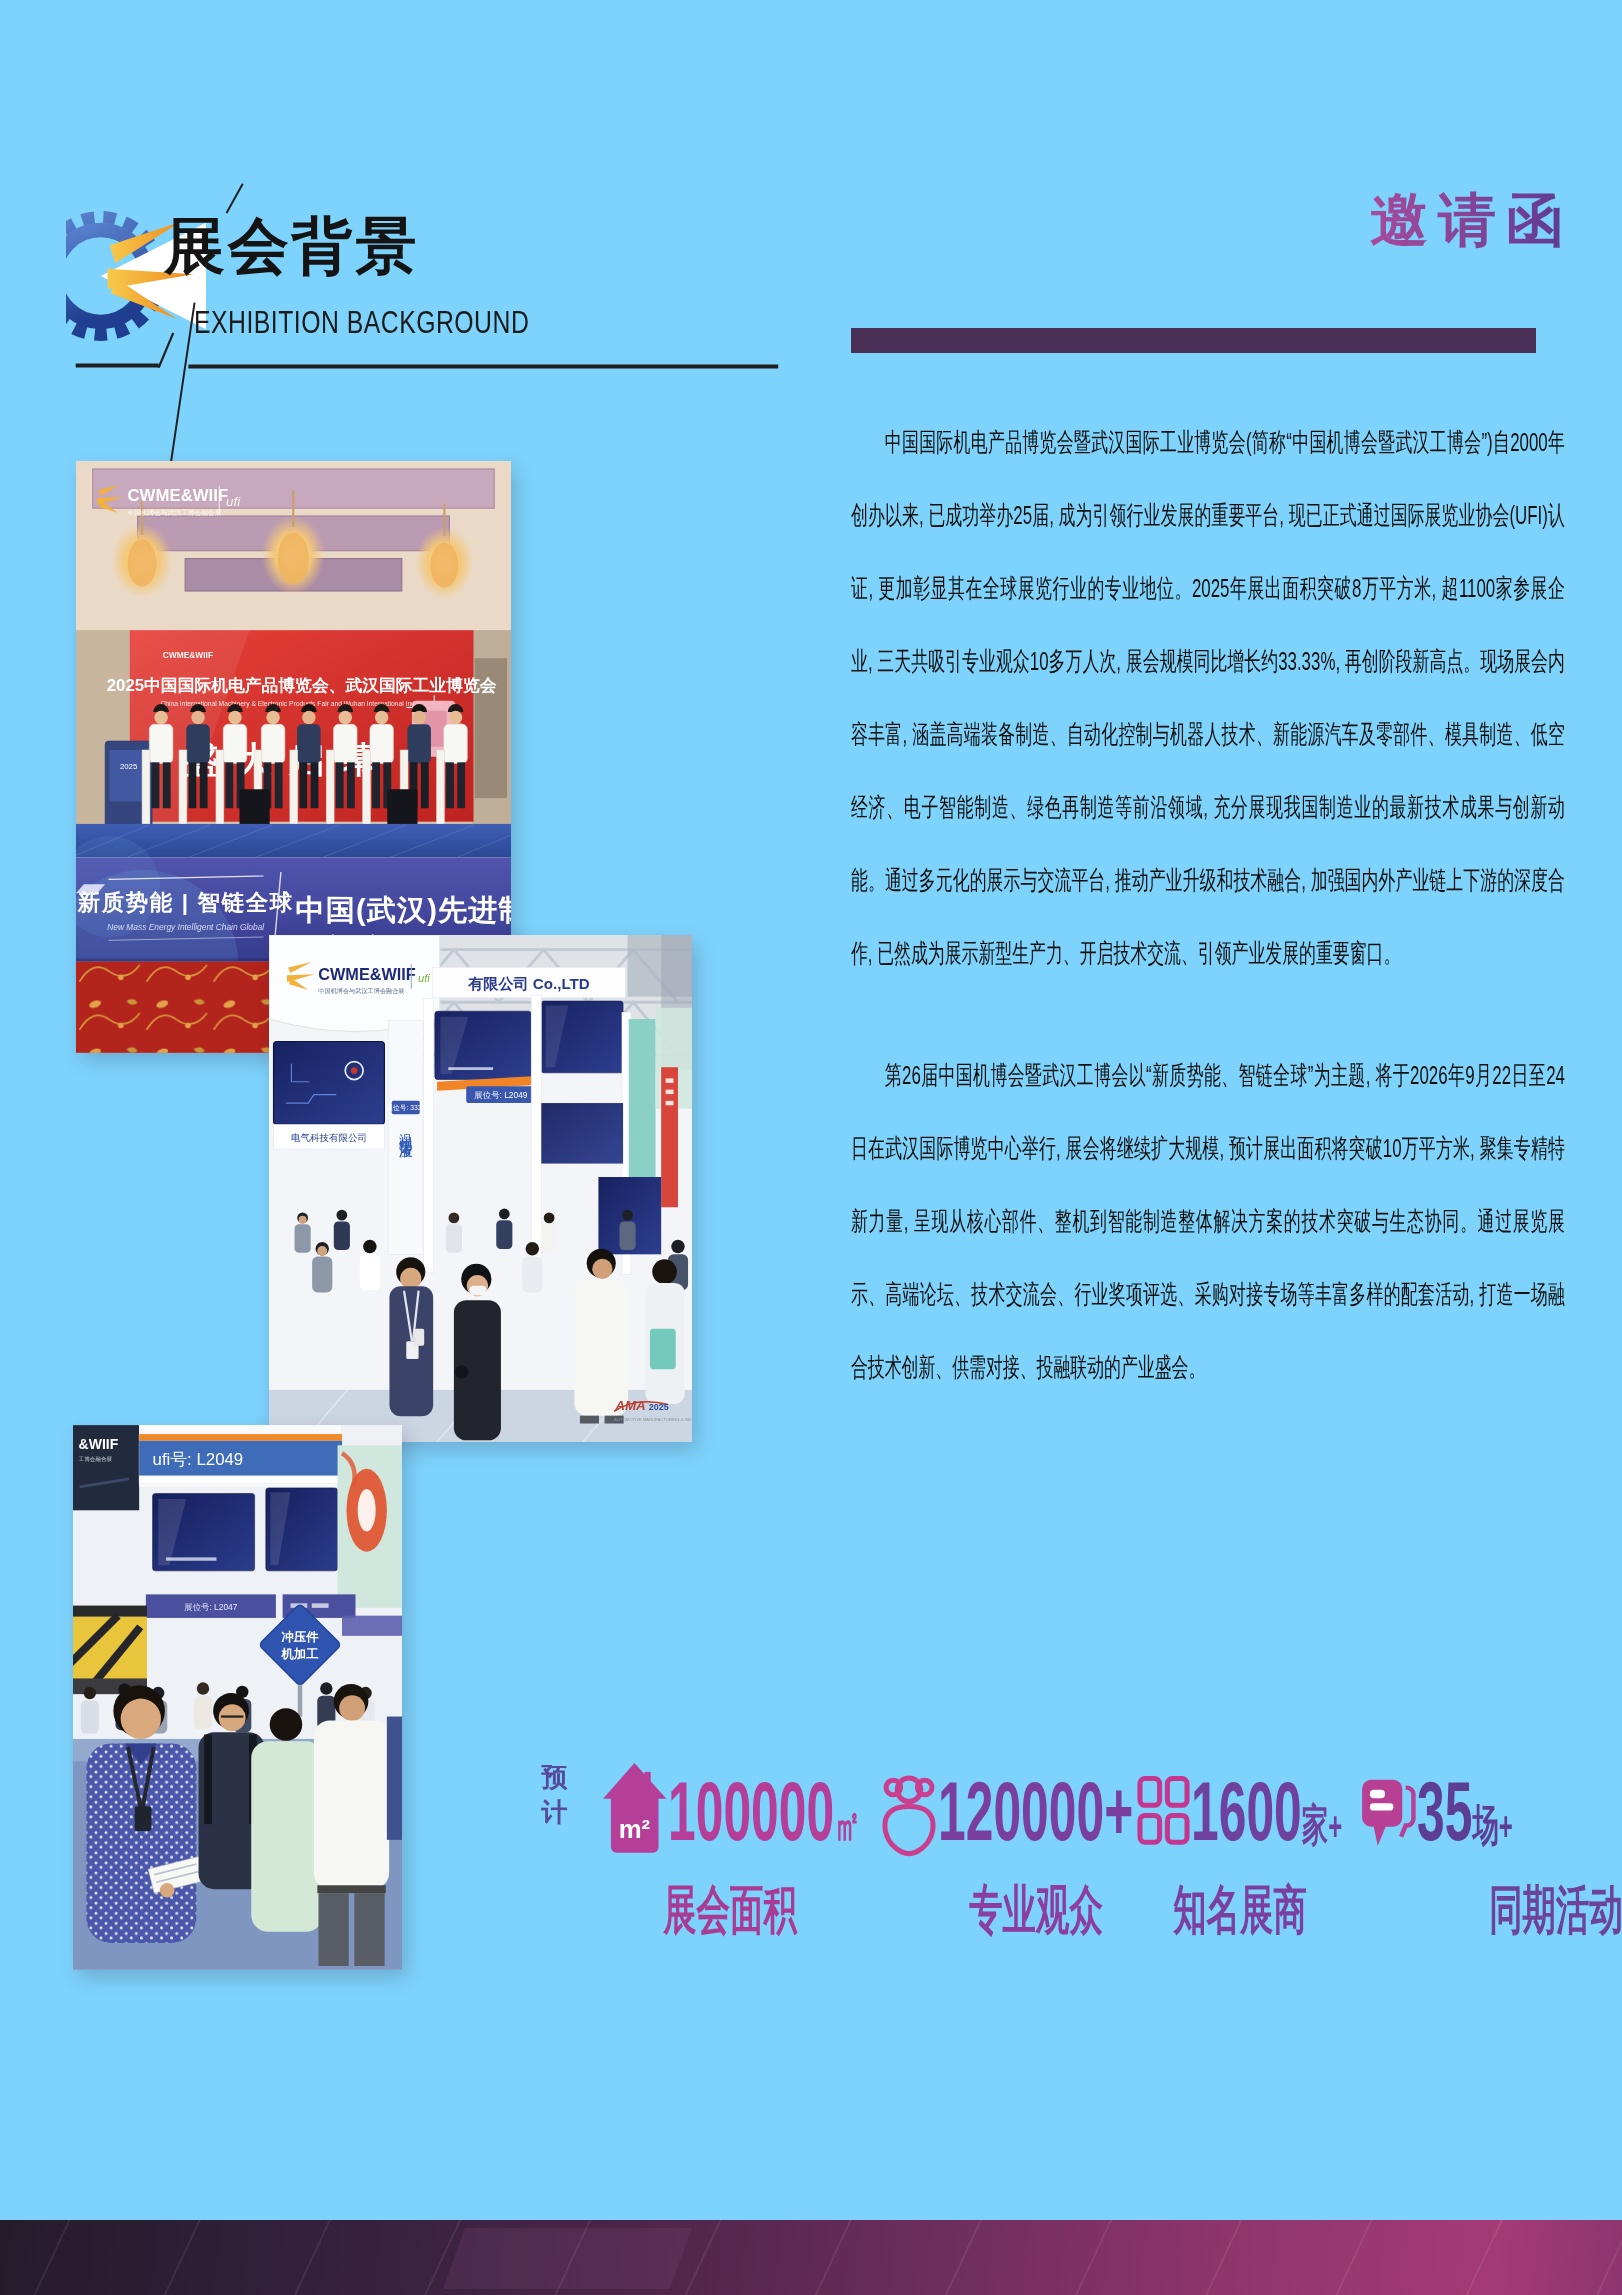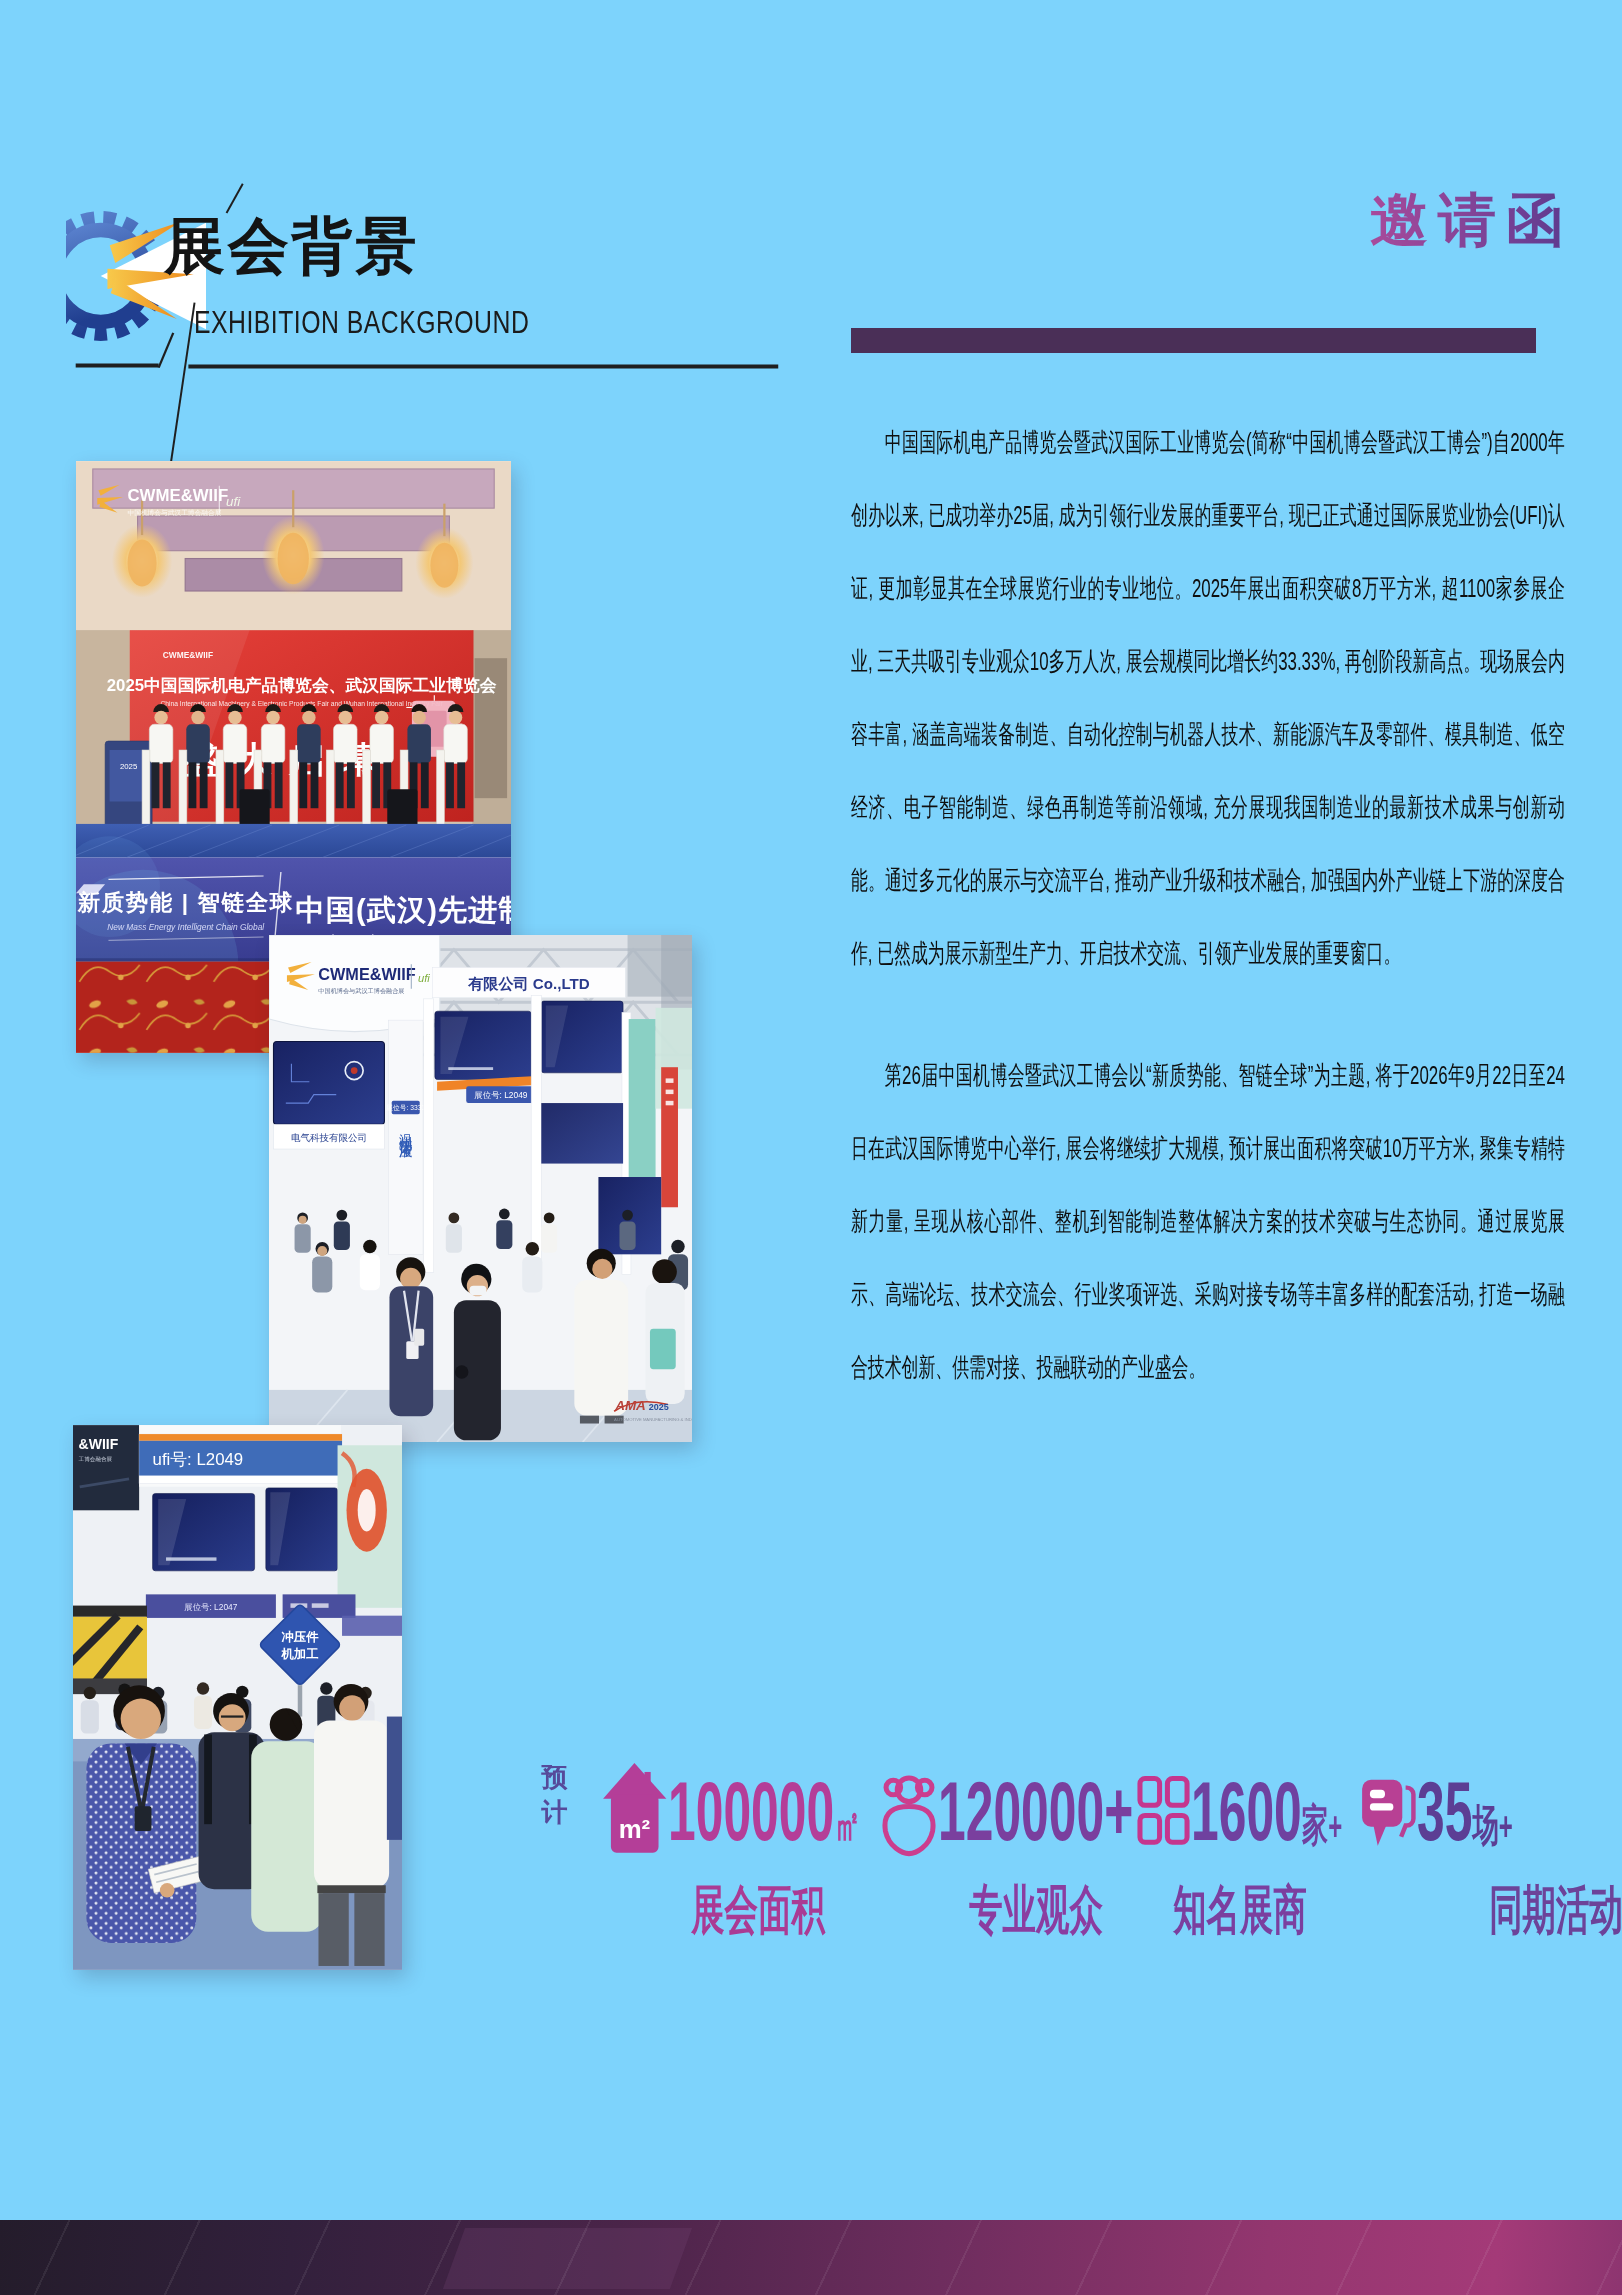--- a/index.html
+++ b/index.html
@@ -34,21 +34,21 @@
        transform:scaleX(.60);transform-origin:left top;}
   .num .unit{font-size:44px;}
   .num .suffix{font-size:40px;}
   .n1{left:668px;top:1769px;color:#b43e98;}
   .n2{left:938px;top:1769px;color:#7a3f9e;}
   .n3{left:1191px;top:1769px;color:#6f419f;}
   .n4{left:1417px;top:1769px;color:#5c3e94;}
   .lblwrap{top:1881px;display:flex;justify-content:center;}
   .lbl{font-weight:bold;font-size:53px;line-height:58px;white-space:nowrap;
        transform:scaleX(.63);transform-origin:center top;display:inline-block;}
-  .l1{left:660px;width:196px;color:#aa3b94;}
+  .l1{left:632px;width:196px;color:#aa3b94;}
   .l2{left:938px;width:196px;color:#8b3da0;text-align:right;}
   .l3{left:1158px;width:163px;color:#7b3f9f;}
   .l4{left:1474px;width:163px;color:#6c4399;}
   .icn{position:absolute;}
 
   
   .footer{left:0;top:2220px;width:1623px;height:76px;
     background:linear-gradient(95deg,#241c2b 0%,#32203c 18%,#4a2449 38%,#6e2d5e 58%,#93366f 78%,#a43a78 92%,#8d3570 100%);}
   .footer:after{content:"";position:absolute;inset:0;
     background:repeating-linear-gradient(115deg,transparent 0 62px,rgba(255,255,255,.07) 62px 64px,transparent 64px 118px);}

